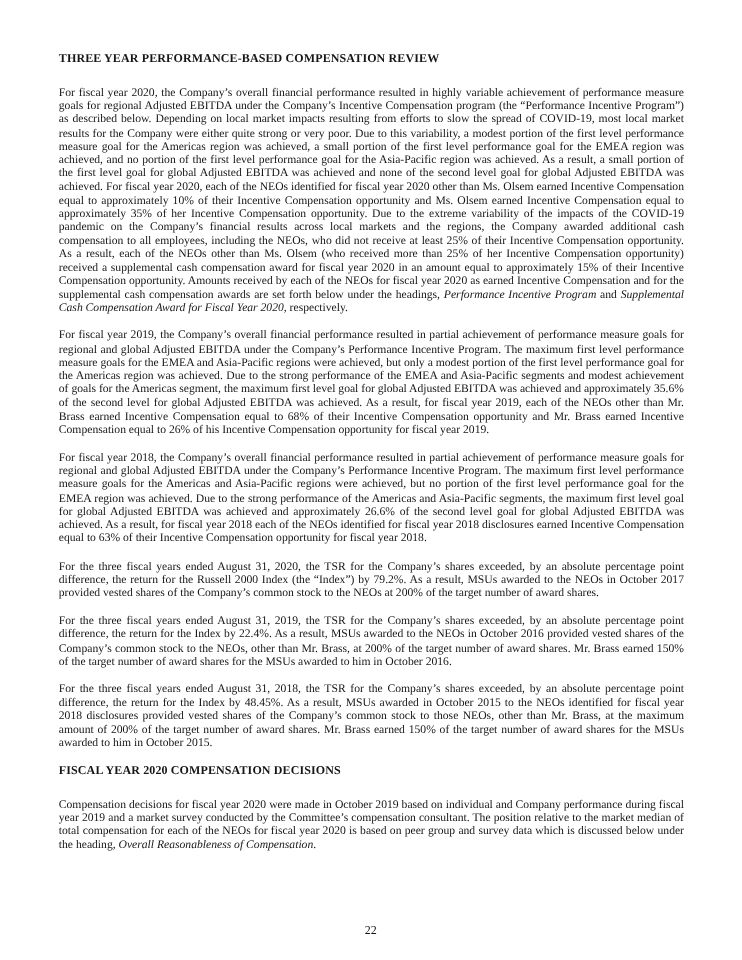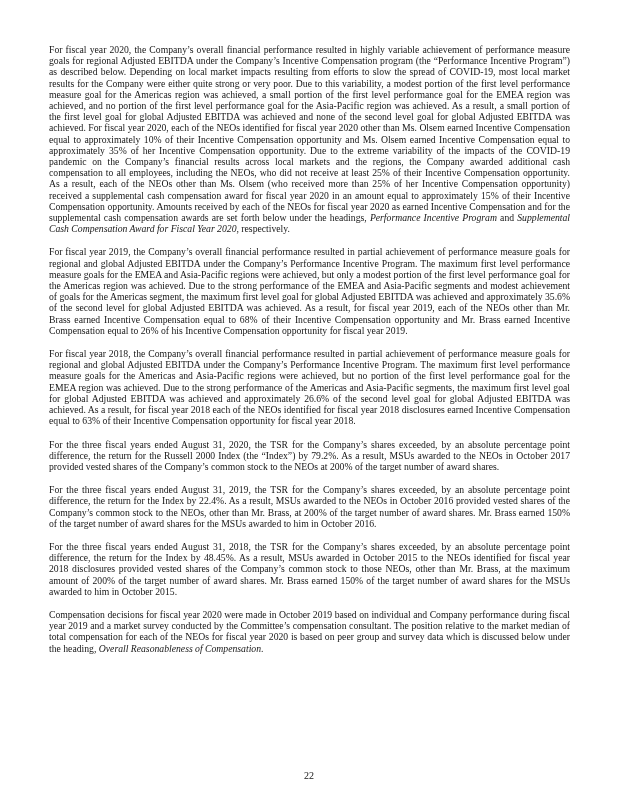--- a/index.html
+++ b/index.html
@@ -51,32 +51,34 @@
     font-size: 10px;
     line-height: 12px;
   }
 </style>
 </head>
 <body>
 
 <div class="page">
   <div class="content">
 
+    <h1 class="section-heading">THREE YEAR PERFORMANCE-BASED COMPENSATION REVIEW</h1>
 
     <p class="para"><span>For fiscal year 2020, the Company’s overall financial performance resulted in highly variable achievement of performance measure goals for regional Adjusted EBITDA under the Company’s Incentive Compensation program (the “Performance Incentive Program”) as described below. Depending on local market impacts resulting from efforts to slow the spread of COVID-19, most local market results for the Company were either quite strong or very poor. Due to this variability, a modest portion of the first level performance measure goal for the Americas region was achieved, a small portion of the first level performance goal for the EMEA region was achieved, and no portion of the first level performance goal for the Asia-Pacific region was achieved. As a result, a small portion of the first level goal for global Adjusted EBITDA was achieved and none of the second level goal for global Adjusted EBITDA was achieved. For fiscal year 2020, each of the NEOs identified for fiscal year 2020 other than Ms. Olsem earned Incentive Compensation equal to approximately 10% of their Incentive Compensation opportunity and Ms. Olsem earned Incentive Compensation equal to approximately 35% of her Incentive Compensation opportunity. Due to the extreme variability of the impacts of the COVID-19 pandemic on the Company’s financial results across local markets and the regions, the Company awarded additional cash compensation to all employees, including the NEOs, who did not receive at least 25% of their Incentive Compensation opportunity. As a result, each of the NEOs other than Ms. Olsem (who received more than 25% of her Incentive Compensation opportunity) received a supplemental cash compensation award for fiscal year 2020 in an amount equal to approximately 15% of their Incentive Compensation opportunity. Amounts received by each of the NEOs for fiscal year 2020 as earned Incentive Compensation and for the supplemental cash compensation awards are set forth below under the headings, </span><em>Performance Incentive Program</em><span> and </span><em>Supplemental Cash Compensation Award for Fiscal Year 2020</em><span>, respectively.</span></p>
 
     <p class="para">For fiscal year 2019, the Company’s overall financial performance resulted in partial achievement of performance measure goals for regional and global Adjusted EBITDA under the Company’s Performance Incentive Program. The maximum first level performance measure goals for the EMEA and Asia-Pacific regions were achieved, but only a modest portion of the first level performance goal for the Americas region was achieved. Due to the strong performance of the EMEA and Asia-Pacific segments and modest achievement of goals for the Americas segment, the maximum first level goal for global Adjusted EBITDA was achieved and approximately 35.6% of the second level for global Adjusted EBITDA was achieved. As a result, for fiscal year 2019, each of the NEOs other than Mr. Brass earned Incentive Compensation equal to 68% of their Incentive Compensation opportunity and Mr. Brass earned Incentive Compensation equal to 26% of his Incentive Compensation opportunity for fiscal year 2019.</p>
 
     <p class="para">For fiscal year 2018, the Company’s overall financial performance resulted in partial achievement of performance measure goals for regional and global Adjusted EBITDA under the Company’s Performance Incentive Program. The maximum first level performance measure goals for the Americas and Asia-Pacific regions were achieved, but no portion of the first level performance goal for the EMEA region was achieved. Due to the strong performance of the Americas and Asia-Pacific segments, the maximum first level goal for global Adjusted EBITDA was achieved and approximately 26.6% of the second level goal for global Adjusted EBITDA was achieved. As a result, for fiscal year 2018 each of the NEOs identified for fiscal year 2018 disclosures earned Incentive Compensation equal to 63% of their Incentive Compensation opportunity for fiscal year 2018.</p>
 
     <p class="para">For the three fiscal years ended August 31, 2020, the TSR for the Company’s shares exceeded, by an absolute percentage point difference, the return for the Russell 2000 Index (the “Index”) by 79.2%. As a result, MSUs awarded to the NEOs in October 2017 provided vested shares of the Company’s common stock to the NEOs at 200% of the target number of award shares.</p>
 
     <p class="para">For the three fiscal years ended August 31, 2019, the TSR for the Company’s shares exceeded, by an absolute percentage point difference, the return for the Index by 22.4%. As a result, MSUs awarded to the NEOs in October 2016 provided vested shares of the Company’s common stock to the NEOs, other than Mr. Brass, at 200% of the target number of award shares. Mr. Brass earned 150% of the target number of award shares for the MSUs awarded to him in October 2016.</p>
 
     <p class="para">For the three fiscal years ended August 31, 2018, the TSR for the Company’s shares exceeded, by an absolute percentage point difference, the return for the Index by 48.45%. As a result, MSUs awarded in October 2015 to the NEOs identified for fiscal year 2018 disclosures provided vested shares of the Company’s common stock to those NEOs, other than Mr. Brass, at the maximum amount of 200% of the target number of award shares. Mr. Brass earned 150% of the target number of award shares for the MSUs awarded to him in October 2015.</p>
 
+    <h2 class="section-heading">FISCAL YEAR 2020 COMPENSATION DECISIONS</h2>
 
     <p class="para"><span>Compensation decisions for fiscal year 2020 were made in October 2019 based on individual and Company performance during fiscal year 2019 and a market survey conducted by the Committee’s compensation consultant. The position relative to the market median of total compensation for each of the NEOs for fiscal year 2020 is based on peer group and survey data which is discussed below under the heading, </span><em>Overall Reasonableness of Compensation</em><span>.</span></p>
 
   </div>
 
   <div class="page-number">22</div>
 </div>
 
 </body></html>

